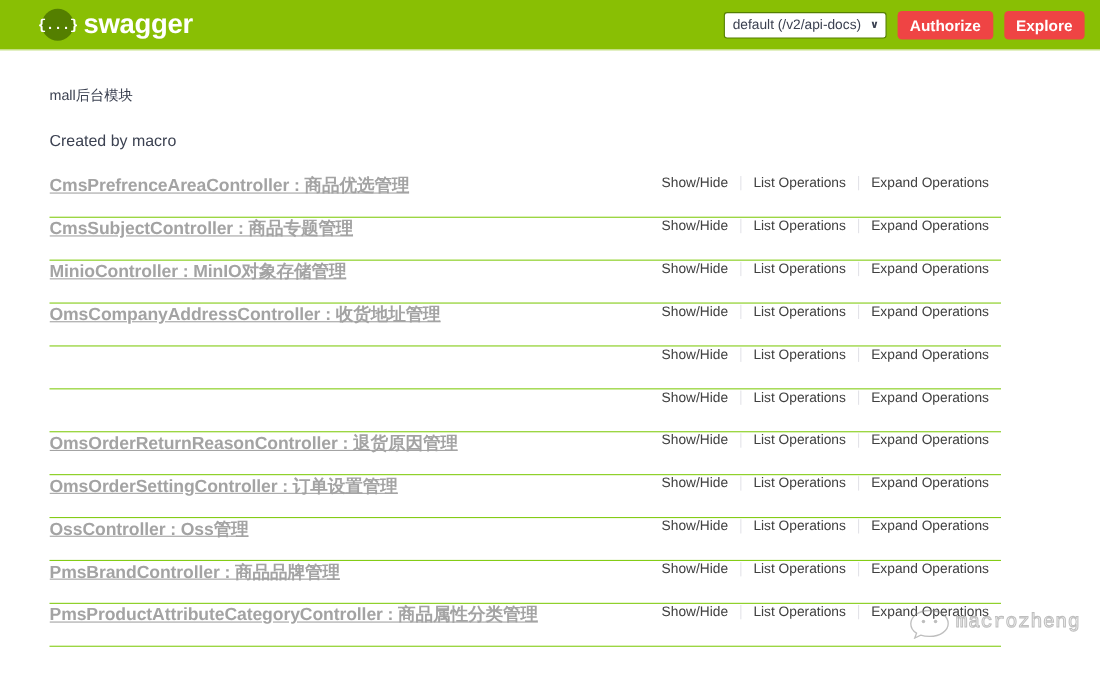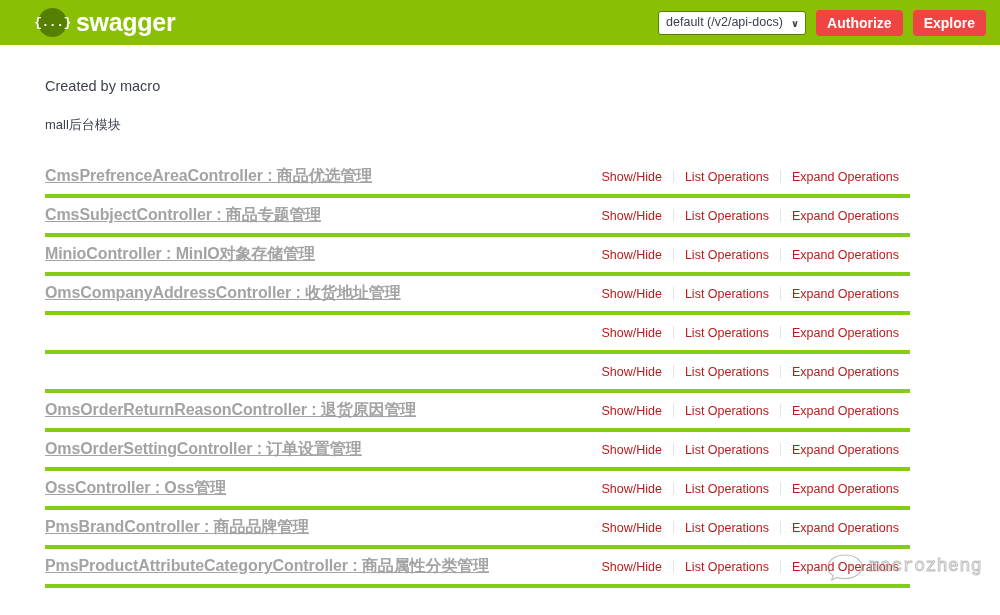--- a/index.html
+++ b/index.html
@@ -117,43 +117,43 @@
   #api-creator {
     font-size: 14.5px;
     color: #3b4151;
     margin: 0 0 22px 0;
   }
 
   
   #resources { margin: 0; padding: 0; list-style: none; }
   .resource-row {
     display: flex;
-    align-items: center;
+    align-items: flex-start;
     height: 39px;
-    border-bottom: 4px solid #84cc16;
+    border-bottom: 1px solid #84cc16;
     margin-right: 45px;
   }
   .resource-heading {
     font-size: 16px;
     font-weight: bold;
     color: #a3a3a3;
     white-space: nowrap;
     overflow: hidden;
     letter-spacing: -0.1px;
   }
   .resource-ops {
     margin-left: auto;
     display: flex;
     align-items: center;
     white-space: nowrap;
     padding-left: 18px;
   }
   .op-link {
     font-size: 12.5px;
-    color: #b91c1c;
+    color: #404040;
     text-decoration: none;
     padding: 0 11px;
     cursor: pointer;
   }
   .op-sep {
     width: 1px;
     height: 13px;
     background: #e3e3e8;
   }
 
@@ -199,23 +199,23 @@
 
     <button class="topbtn">Authorize</button>
 
     <button class="topbtn">Explore</button>
   </div>
 </div>
 
 <div id="content">
 
 
+  <div id="api-description">mall后台模块</div>
+
   <div id="api-creator">Created by macro</div>
-
-  <div id="api-description">mall后台模块</div>
 
   <ul id="resources">
       <li class="resource-row">
         <a class="resource-heading" href="#">CmsPrefrenceAreaController : 商品优选管理</a>
         <div class="resource-ops">
           <a class="op-link" href="#">Show/Hide</a>
           <span class="op-sep"></span>
           <a class="op-link" href="#">List Operations</a>
           <span class="op-sep"></span>
           <a class="op-link" href="#">Expand Operations</a>

